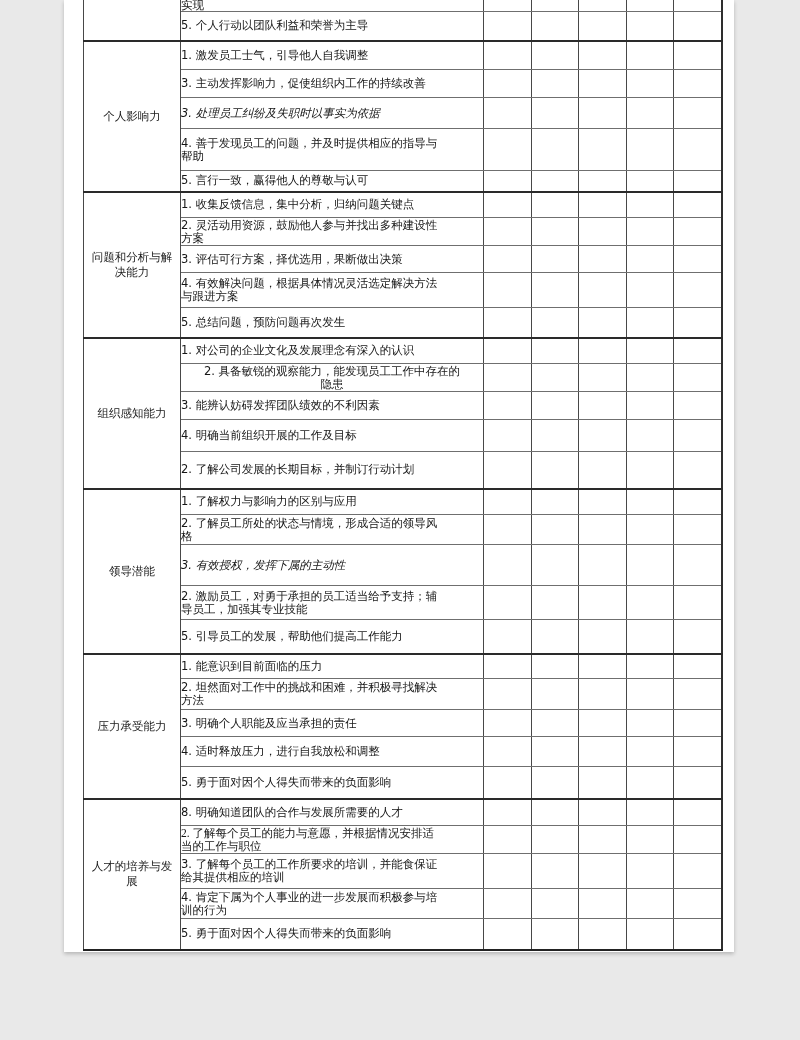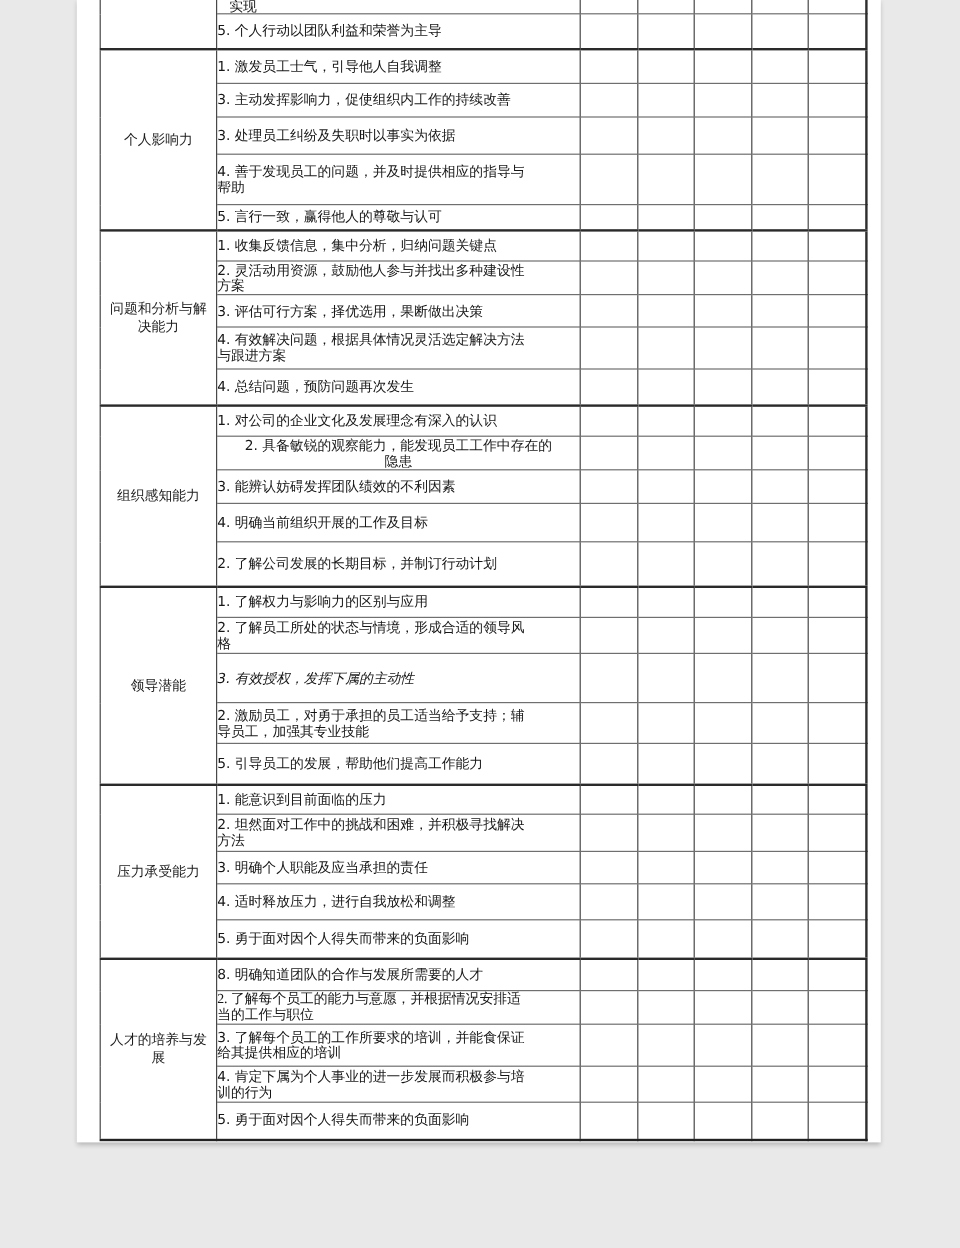--- a/index.html
+++ b/index.html
@@ -56,21 +56,20 @@
     vertical-align: middle;
     white-space: pre-line;
     border-left-width: 2px;
     border-left-color: #333333;
     overflow: hidden;
   }
   td.item.clipped {
     vertical-align: bottom;
     line-height: 11px;
     padding-bottom: 0;
-    padding-left: 10px;
   }
   td.rating { background: #ffffff; }
 </style>
 </head>
 <body>
 
 <div class="stage">
   <div class="paper">
     <table class="eval">
       <colgroup>
@@ -110,21 +109,21 @@
             <td class="rating"></td>
           </tr>
           <tr style="height: 28px;">
             <td class="item">3. 主动发挥影响力，促使组织内工作的持续改善</td>
             <td class="rating"></td>
             <td class="rating"></td>
             <td class="rating"></td>
             <td class="rating"></td>
             <td class="rating"></td>
           </tr>
-          <tr style="height: 31px;">
+          <tr style="height: 31px; font-style: italic;">
             <td class="item">3. 处理员工纠纷及失职时以事实为依据</td>
             <td class="rating"></td>
             <td class="rating"></td>
             <td class="rating"></td>
             <td class="rating"></td>
             <td class="rating"></td>
           </tr>
           <tr style="height: 42px;">
             <td class="item">4. 善于发现员工的问题，并及时提供相应的指导与
 帮助</td>
@@ -172,21 +171,21 @@
           <tr style="height: 35px;">
             <td class="item">4. 有效解决问题，根据具体情况灵活选定解决方法
 与跟进方案</td>
             <td class="rating"></td>
             <td class="rating"></td>
             <td class="rating"></td>
             <td class="rating"></td>
             <td class="rating"></td>
           </tr>
           <tr style="height: 30px;">
-            <td class="item">4. 总结问题，预防问题再次发生</td>
+            <td class="item">5. 总结问题，预防问题再次发生</td>
             <td class="rating"></td>
             <td class="rating"></td>
             <td class="rating"></td>
             <td class="rating"></td>
             <td class="rating"></td>
           </tr>
           <tr class="section-start" style="height: 26px;">
             <td class="category" rowspan="5">组织感知能力</td>
             <td class="item">1. 对公司的企业文化及发展理念有深入的认识</td>
             <td class="rating"></td>

